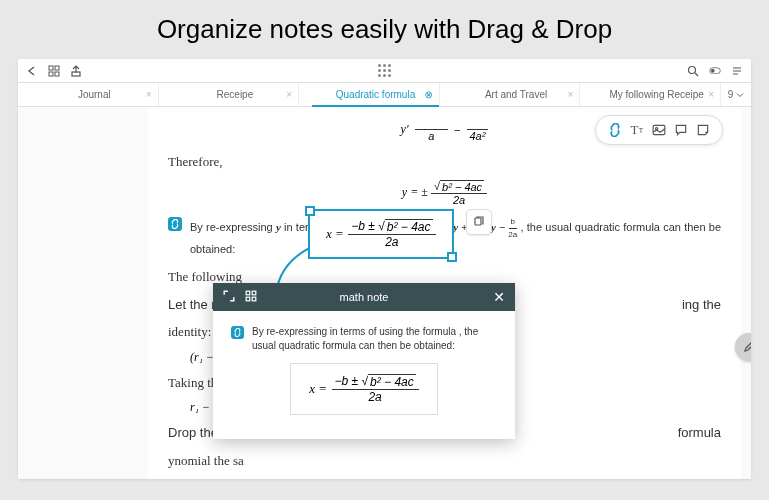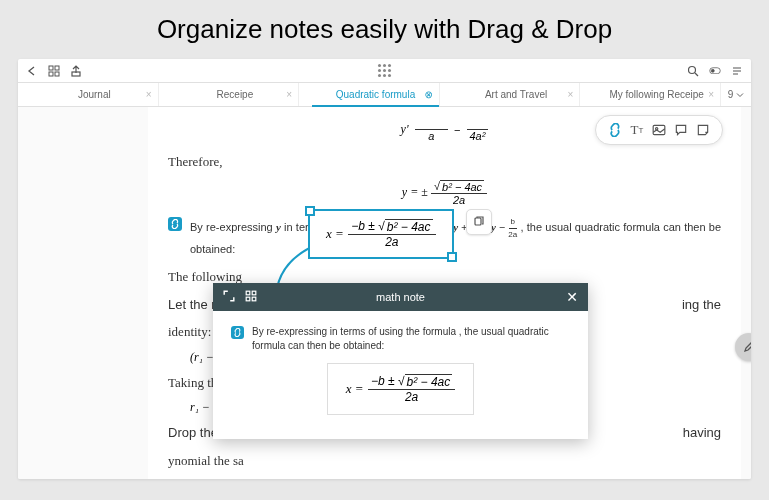--- a/index.html
+++ b/index.html
@@ -38,21 +38,21 @@
     .floating-toolbar { position: absolute; top: 56px; right: 28px; display: flex; gap: 4px; background: #fff; border: 1px solid #ddd; border-radius: 18px; padding: 5px 10px; box-shadow: 0 1px 4px rgba(0,0,0,0.1); align-items: center; }
     .ft-item { width: 18px; height: 18px; display: flex; align-items: center; justify-content: center; color: #555; cursor: pointer; font-size: 11px; }
     .ft-item.link { color: #1a9cc7; }
     .highlight-box { position: absolute; top: 150px; left: 290px; border: 2px solid #1a9cc7; background: #fff; padding: 8px 16px; z-index: 5; }
     .highlight-box::before, .highlight-box::after { content: ''; position: absolute; width: 6px; height: 6px; background: #fff; border: 2px solid #1a9cc7; }
     .highlight-box::before { top: -5px; left: -5px; }
     .highlight-box::after { bottom: -5px; right: -5px; }
     .copy-btn { position: absolute; top: 150px; left: 448px; width: 26px; height: 26px; border: 1px solid #ddd; border-radius: 5px; background: #fff; display: flex; align-items: center; justify-content: center; cursor: pointer; z-index: 5; box-shadow: 0 1px 2px rgba(0,0,0,0.1); }
     .copy-btn svg { width: 12px; height: 12px; stroke: #555; }
     .arrow-svg { position: absolute; top: 180px; left: 230px; z-index: 4; pointer-events: none; }
-    .popup-note { position: absolute; top: 224px; left: 195px; width: 375px; background: #fff; box-shadow: 0 4px 16px rgba(0,0,0,0.25); z-index: 10; }
+    .popup-note { position: absolute; top: 224px; left: 195px; width: 302px; background: #fff; box-shadow: 0 4px 16px rgba(0,0,0,0.25); z-index: 10; }
     .popup-header { height: 28px; background: #3a4f54; display: flex; align-items: center; justify-content: space-between; padding: 0 10px; color: #fff; font-size: 11px; }
     .popup-header-left { display: flex; gap: 10px; align-items: center; }
     .popup-title { position: absolute; left: 50%; transform: translateX(-50%); font-size: 11px; color: #fff; }
     .popup-close { cursor: pointer; font-size: 14px; color: #fff; }
     .popup-body { padding: 14px 18px 24px; }
     .popup-link-block { display: flex; gap: 8px; align-items: flex-start; margin-bottom: 10px; }
     .popup-link-icon { width: 13px; height: 13px; background: #1a9cc7; border-radius: 3px; flex-shrink: 0; display: flex; align-items: center; justify-content: center; margin-top: 1px; }
     .popup-text { font-size: 10px; color: #333; line-height: 1.4; }
     .popup-formula-box { border: 1px solid #ddd; padding: 10px 18px; margin: 8px auto 0; width: fit-content; }
     .edit-fab { position: absolute; bottom: 28%; right: -12px; width: 28px; height: 28px; border-radius: 50%; background: #d0d0d0; display: flex; align-items: center; justify-content: center; box-shadow: 0 1px 3px rgba(0,0,0,0.2); }
@@ -195,21 +195,21 @@
             </span><span> , the usual quadratic formula can then be obtained:</span>
         </div>
       </div>
 
       <p class="para" style="font-family: Georgia, serif;">The following</p>
       <p class="para" style="font-family: Georgia, serif;"><span>Let the roots</span><span style="float:right">ing the</span></p>
       <p class="para" style="font-family: Georgia, serif;">identity:</p>
       <div class="indent-formula">(r₁ − r</div>
       <p class="para" style="font-family: Georgia, serif;">Taking the s</p>
       <div class="indent-formula">r₁ − r₂</div>
-      <p class="para" style="font-family: Georgia, serif;"><span>Drop the coe</span><span style="float:right">having</span></p>
+      <p class="para" style="font-family: Georgia, serif;"><span>Drop the coe</span><span style="float:right">formula</span></p>
       <p class="para" style="font-family: Georgia, serif;">ynomial the sa</p>
     </div>
   </div>
 
   <div class="floating-toolbar">
     <span class="ft-item link">
         <svg width="14" height="14" viewBox="0 0 10 10" fill="none" stroke="currentColor" stroke-width="1.2">
           <path d="M3 5 a2 2 0 0 1 0-3 l1-1 a2 2 0 0 1 3 3 M7 5 a2 2 0 0 1 0 3 l-1 1 a2 2 0 0 1-3-3"></path>
         </svg>
       </span>

